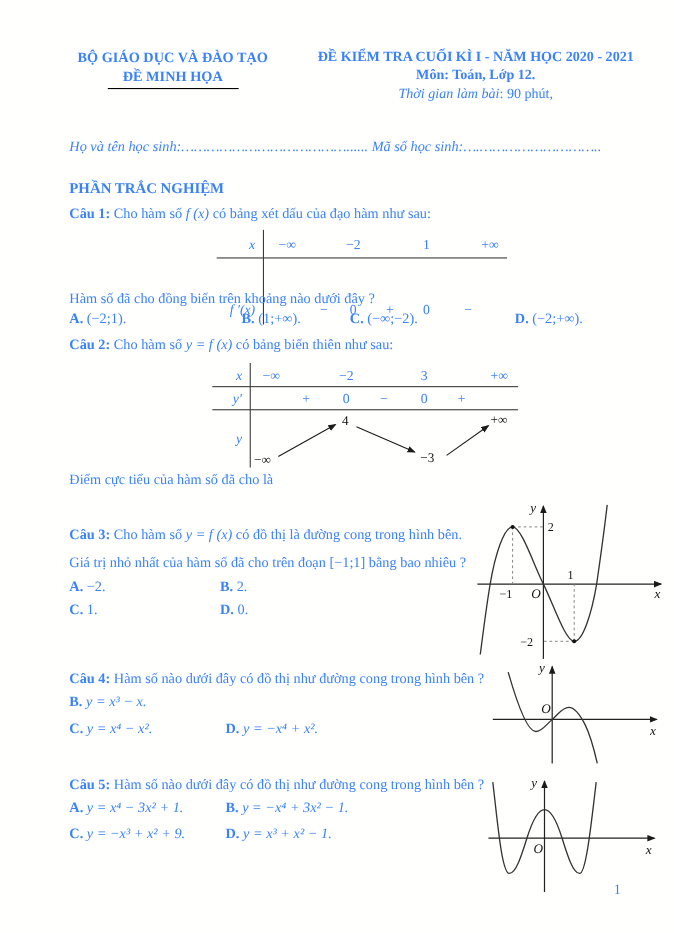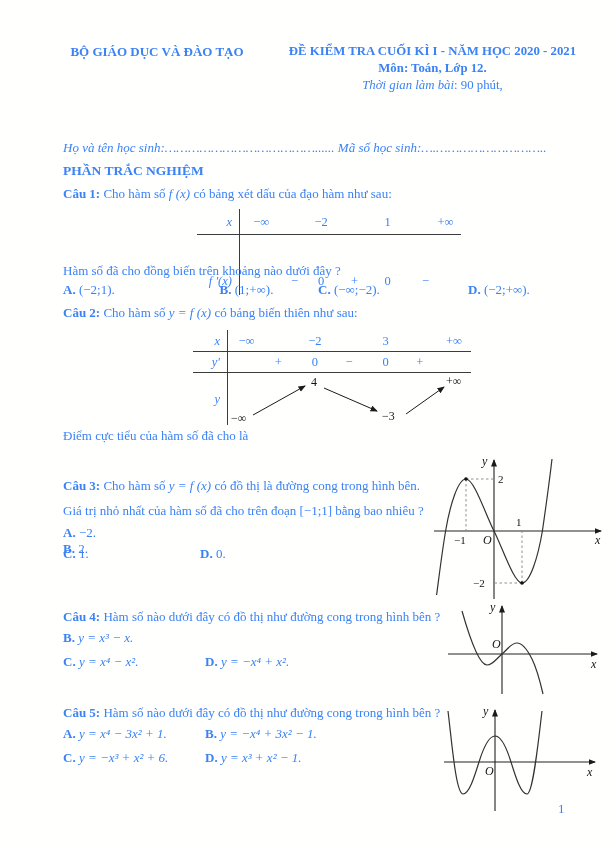--- a/index.html
+++ b/index.html
@@ -14,21 +14,21 @@
   .m { font-style:italic; }
   .nw { white-space:nowrap; }
   .ctr { text-align:center; }
 
   
   .hdr-left  { left:48px;  top:43px; width:218px; line-height:17px; }
   .hdr-right { left:280px; top:43px; width:305px; line-height:17px; font-size:12.8px; }
   .u1 { display:inline-block; border-bottom:1.4px solid #000; padding:0 14px 2px; margin-top:1px; }
   .u2 { display:inline-block; border-bottom:1.2px solid #000; padding:0 5px 1px; }
 
-  .student { left:63px; top:140px; width:520px; font-style:italic; }
+  .student { left:63px; top:125px; width:520px; font-style:italic; }
   .section { left:63px; top:163px; font-size:13.5px; }
 
   .qline { left:63px; width:460px; line-height:18px; }
 
   
   .xtable { position:absolute; font-size:12.5px; }
   .xtable .vline { position:absolute; width:1px; background:#3c3c3c; top:0; bottom:0; }
   .trow { position:relative; }
   .trow.hb { border-bottom:1px solid #3c3c3c; }
   .tlabel { position:absolute; left:0; top:0; height:100%; text-align:right; padding-right:7px; }
@@ -77,20 +77,21 @@
   <svg width="0" height="0" style="position:absolute" aria-hidden="true">
     <defs>
       <marker id="ah" markerWidth="9" markerHeight="8" refX="6.5" refY="3" orient="auto" markerUnits="userSpaceOnUse">
         <path d="M0,0 L7.5,3 L0,6 Z" fill="#1b1b1b"></path>
       </marker>
     </defs>
   </svg>
 
   <div class="abs hdr-left ctr">
     <div class="b">BỘ GIÁO DỤC VÀ ĐÀO TẠO</div>
+    <div><span class="b u1">ĐỀ MINH HỌA</span></div>
   </div>
   <div class="abs hdr-right ctr">
     <div class="b nw">ĐỀ KIỂM TRA CUỐI KÌ I - NĂM HỌC 2020 - 2021</div>
     <div class="b">Môn: Toán, Lớp 12.</div>
     <div><span class="m">Thời gian làm bài</span><span>: 90 phút,</span></div>
   </div>
 
   <div class="abs student nw">
     <span>Họ và tên học sinh:</span><span>…………………………………......</span>
     <span>Mã số học sinh:</span><span>….………………………..</span>
@@ -186,21 +187,21 @@
     <span class="b">Câu 3:</span>
     <span>Cho hàm số</span>
     <span class="m">y = f (x)</span>
     <span>có đồ thị là đường cong trong hình bên.</span>
   </div>
   <div class="abs qline" style="top:502px; width:380px;">
     <span>Giá trị nhỏ nhất của hàm số đã cho trên đoạn</span>
     <span>[−1;1]</span>
     <span>bằng bao nhiêu ?</span>
   </div>
-  <div class="abs optrow opt2a" style="top:525px; width:300px;flex-direction:column;">
+  <div class="abs optrow opt2a" style="top:525px; width:300px;">
     <span class="opt"><span class="b">A.</span> <span>−2.</span></span>
     <span class="opt"><span class="b">B.</span> <span>2.</span></span>
   </div>
   <div class="abs optrow opt2a" style="top:546px; width:300px;">
     <span class="opt"><span class="b">C.</span> <span>1.</span></span>
     <span class="opt"><span class="b">D.</span> <span>0.</span></span>
   </div>
 
   <svg class="abs" style="left:432px; top:451px;" width="178" height="150" viewBox="0 0 178 150">
     <line class="axis" x1="2" y1="80" x2="169" y2="80" marker-end="url(#ah)"></line>
@@ -244,21 +245,21 @@
 
   <div class="abs qline" style="top:704px; width:405px;">
     <span class="b">Câu 5:</span>
     <span>Hàm số nào dưới đây có đồ thị như đường cong trong hình bên ?</span>
   </div>
   <div class="abs optrow opt2b" style="top:726px; width:330px;">
     <span class="opt"><span class="b">A.</span> <span class="m">y = x⁴ − 3x² + 1.</span></span>
     <span class="opt"><span class="b">B.</span> <span class="m">y = −x⁴ + 3x² − 1.</span></span>
   </div>
   <div class="abs optrow opt2b" style="top:750px; width:330px;">
-    <span class="opt"><span class="b">C.</span> <span class="m">y = −x³ + x² + 6.</span></span>
+    <span class="opt"><span class="b">C.</span> <span class="m">y = −x³ + x² + 9.</span></span>
     <span class="opt"><span class="b">D.</span> <span class="m">y = x³ + x² − 1.</span></span>
   </div>
 
   <svg class="abs" style="left:438px; top:699px;" width="172" height="115" viewBox="0 0 172 115">
     <line class="axis" x1="6" y1="63" x2="157" y2="63" marker-end="url(#ah)"></line>
     <line class="axis" x1="57" y1="112" x2="57" y2="11" marker-end="url(#ah)"></line>
     <path class="curve" d="M 10 12 C 14 45, 18 95, 25 95 C 31 95, 36 79, 41 63 C 46 47, 51 37, 57 37 C 63 37, 68 47, 73 63 C 78 79, 83 95, 89 95 C 95 95, 100 45, 104 12"></path>
     <text class="it" x="45" y="16">y</text>
     <text class="it" x="149" y="77">x</text>
     <text class="it" x="47" y="76">O</text>

